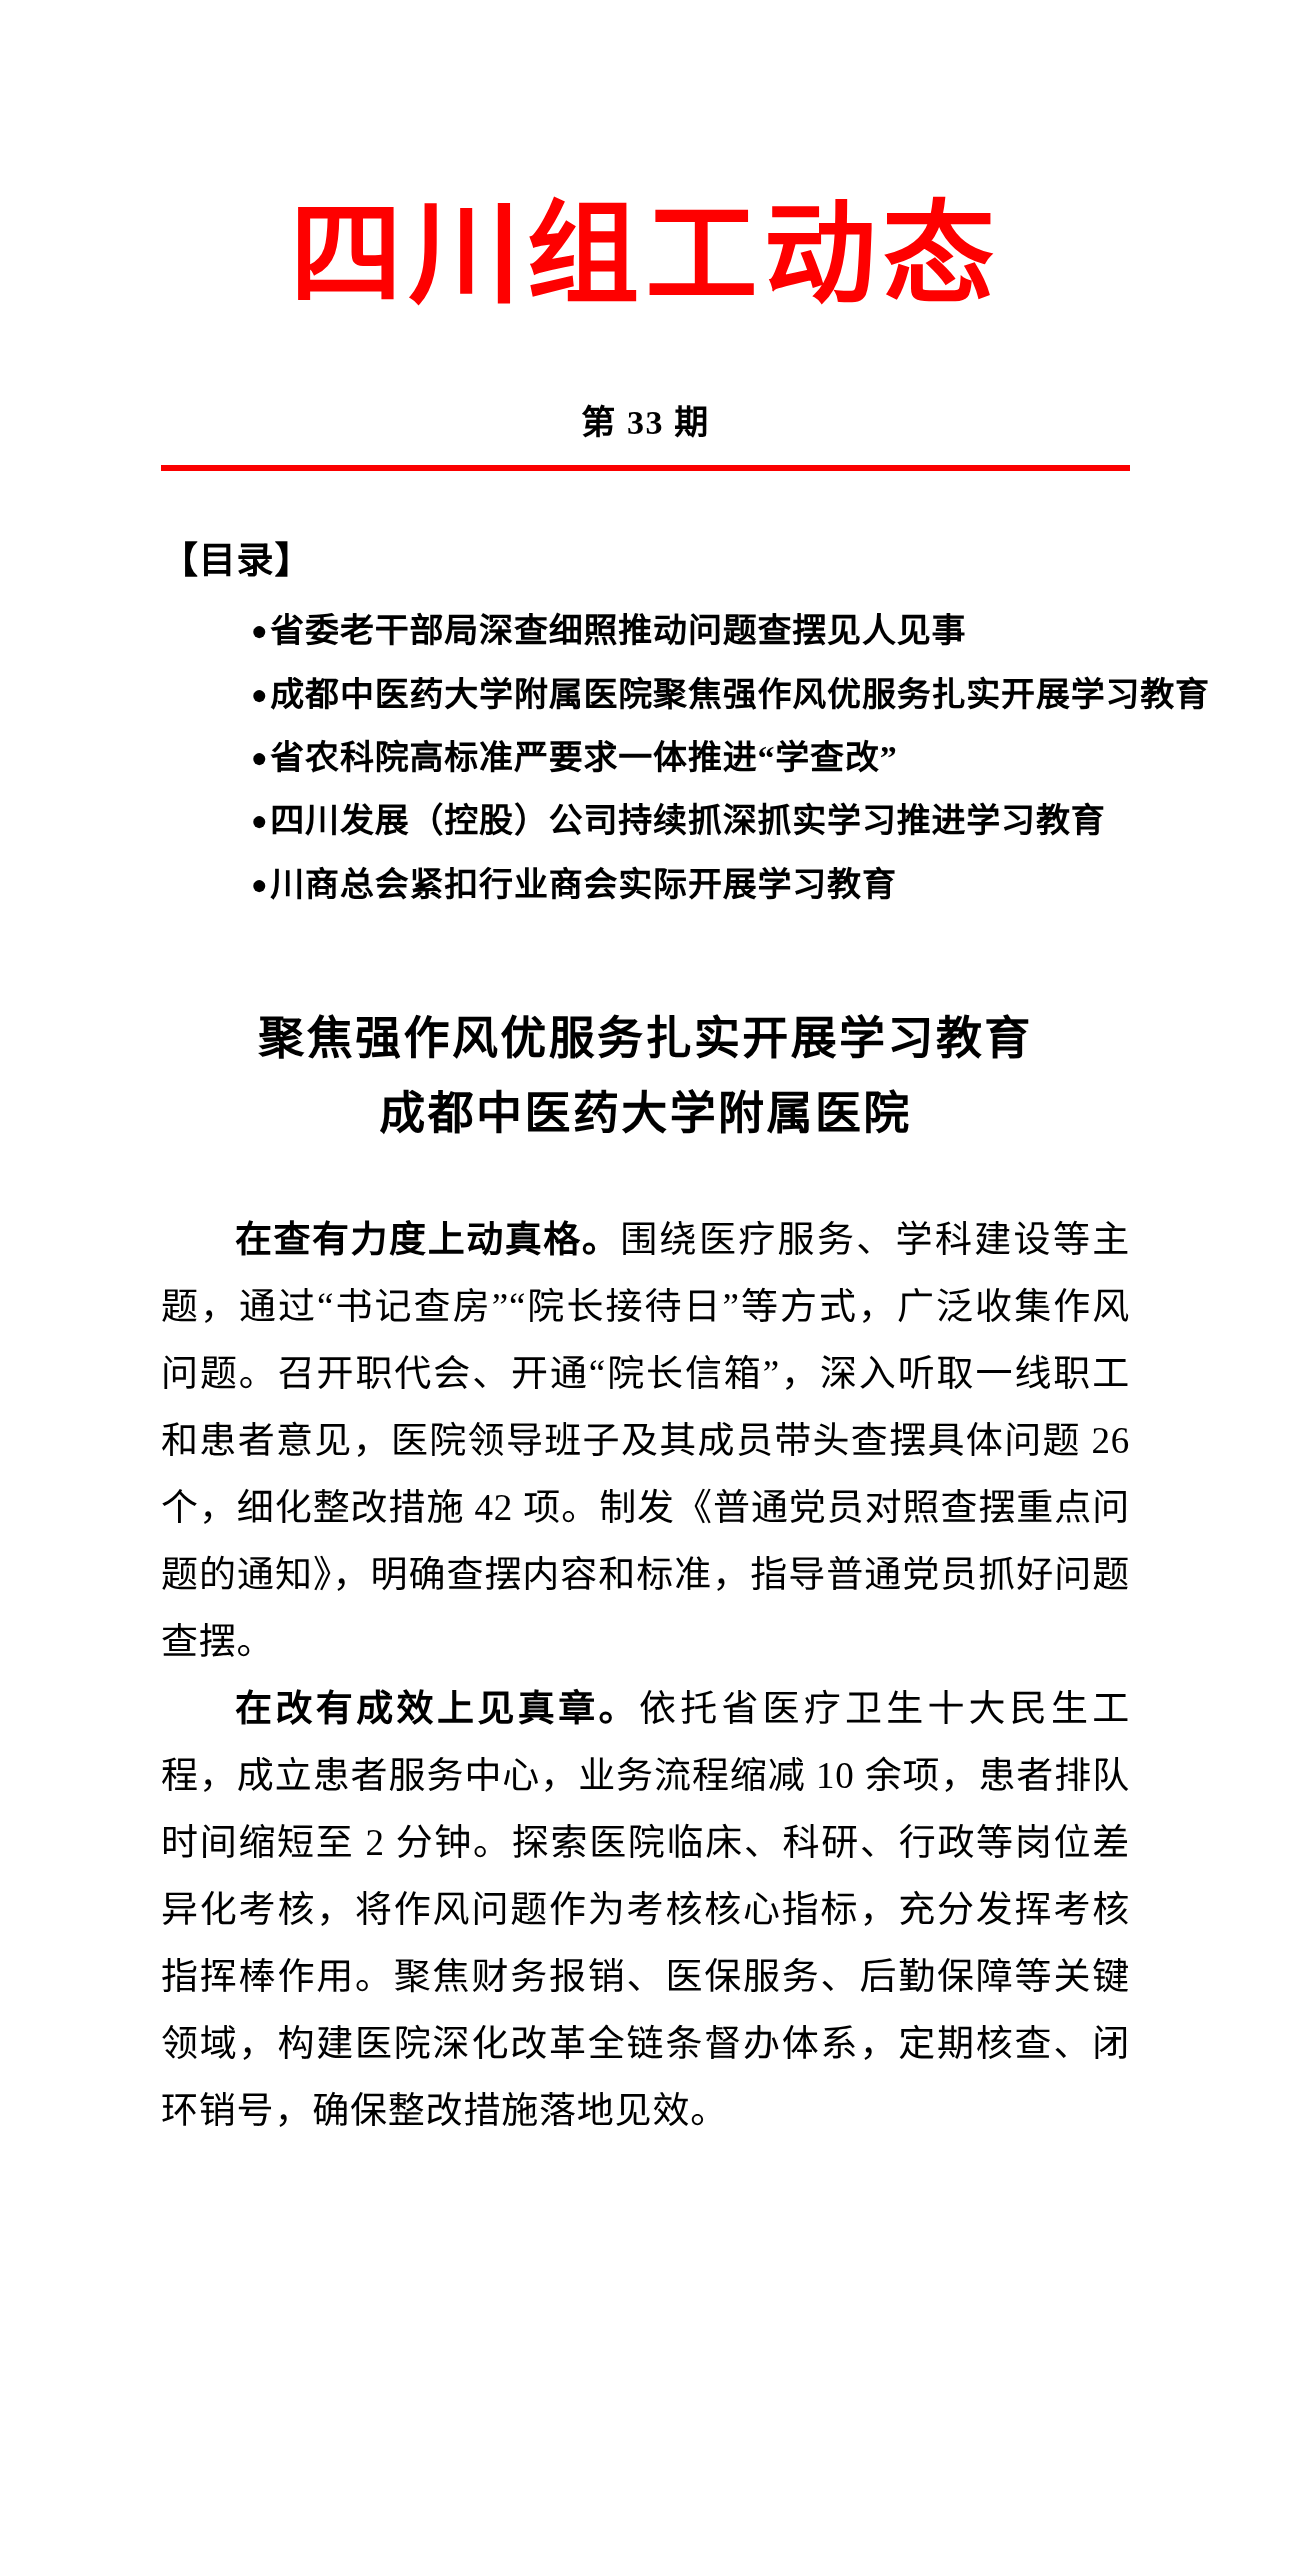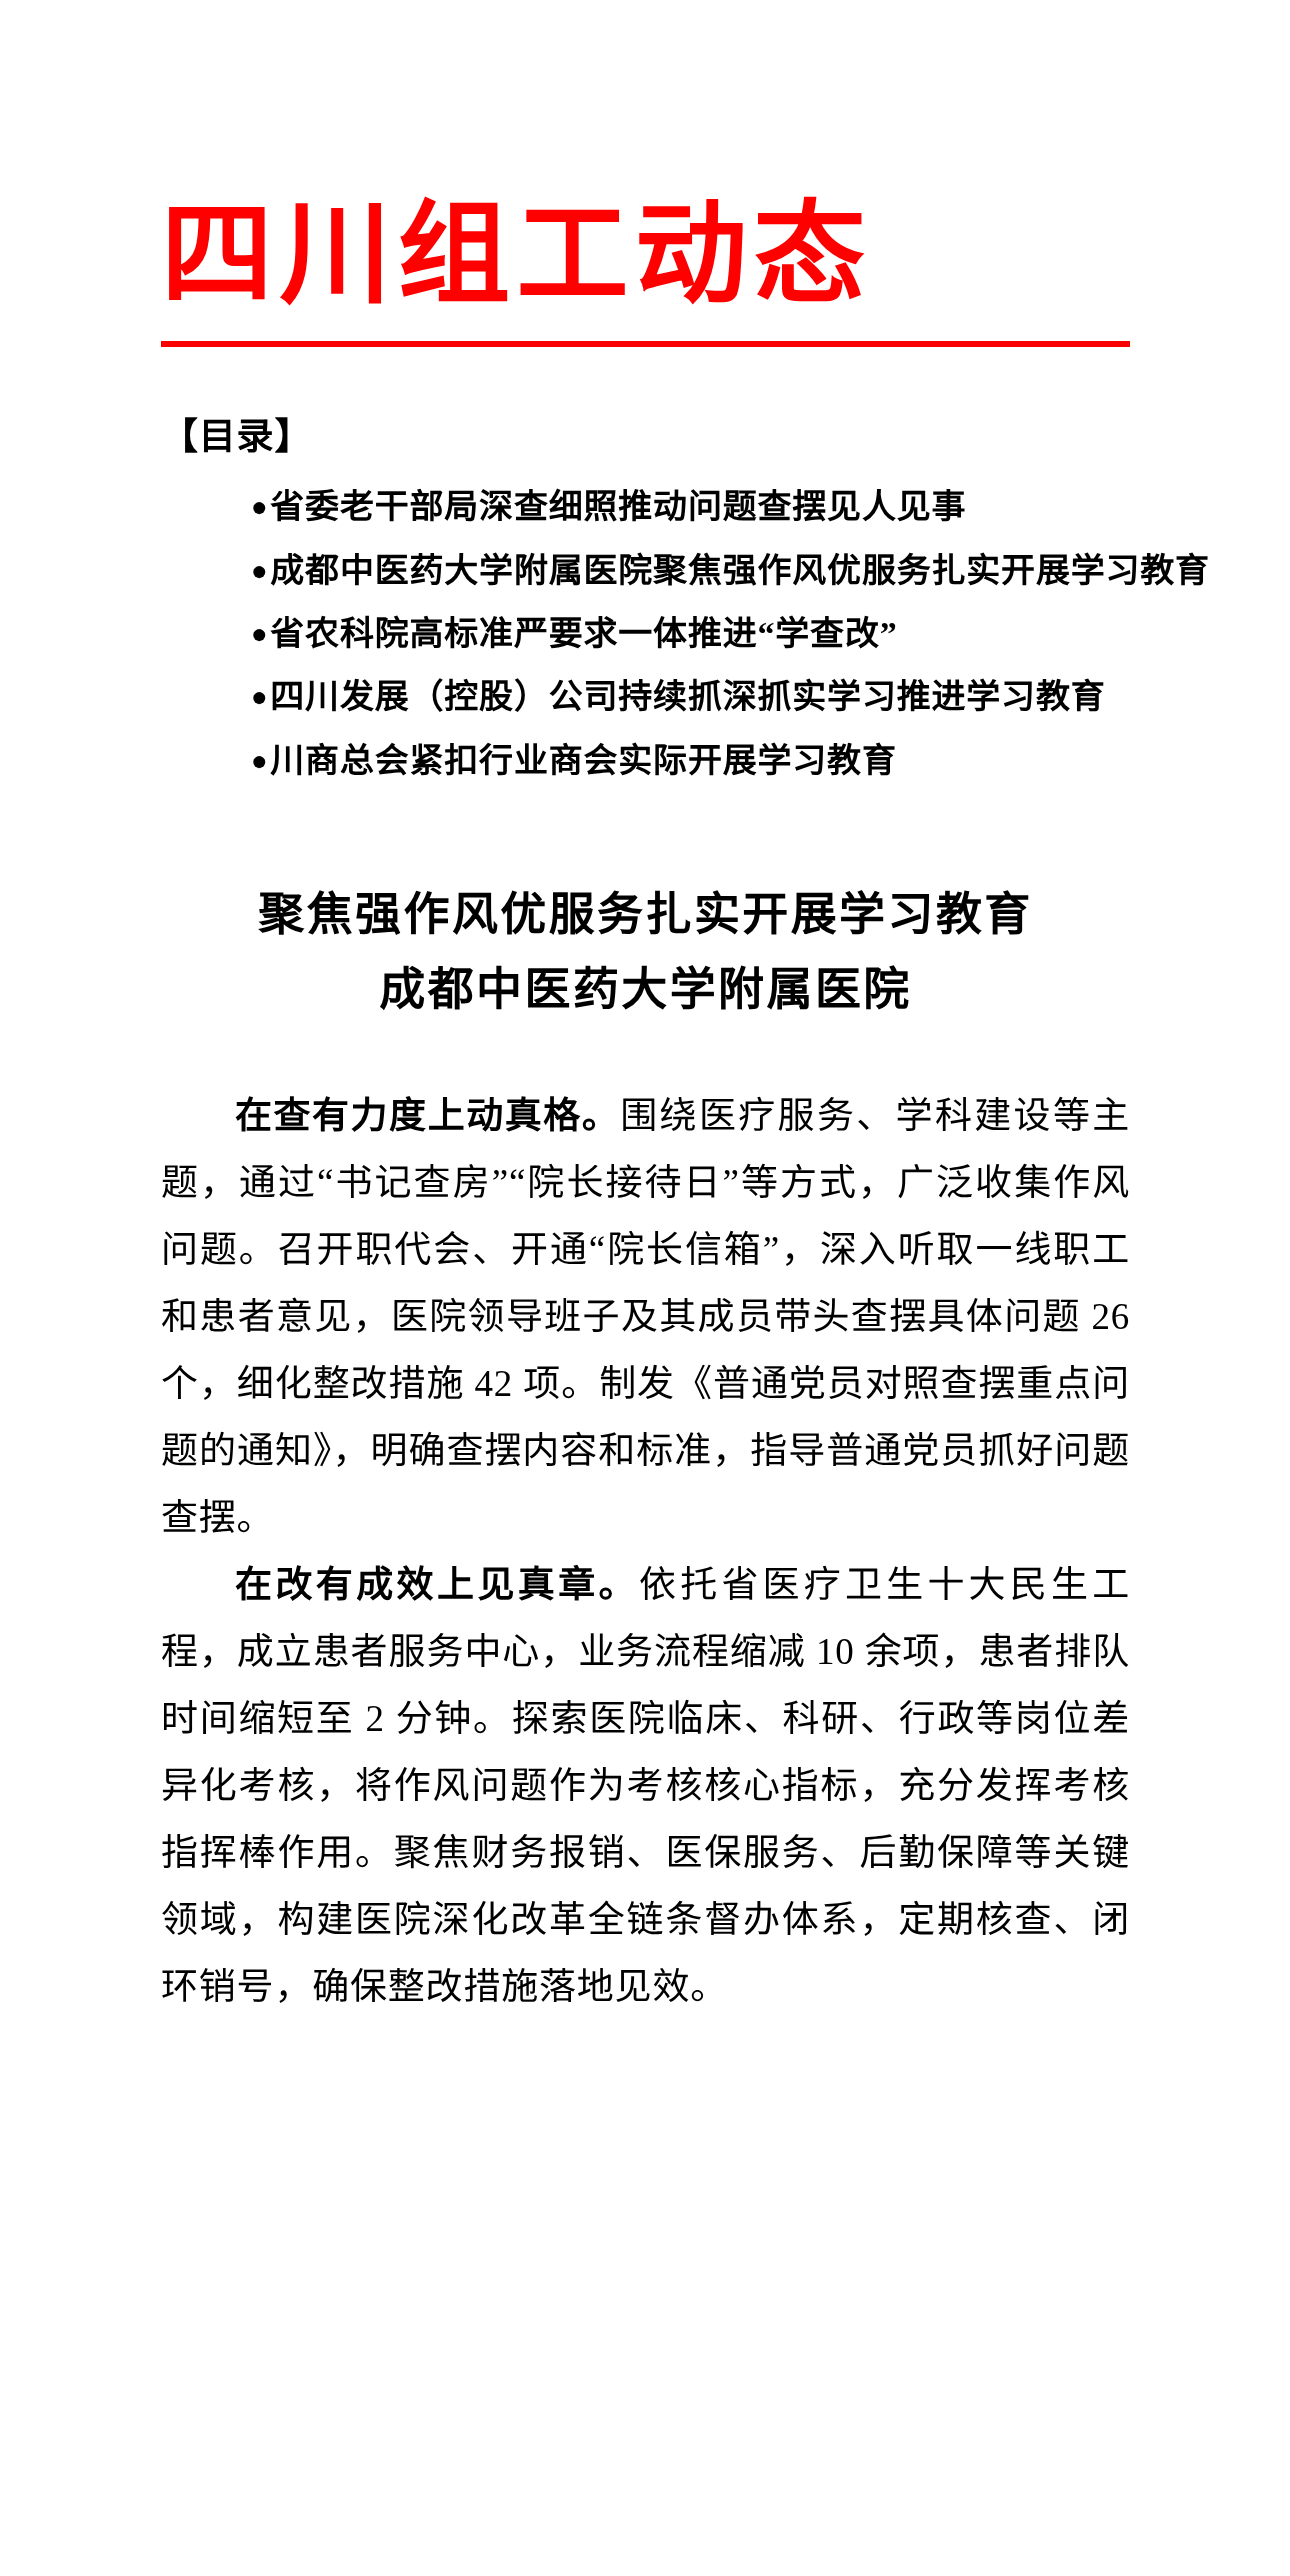--- a/index.html
+++ b/index.html
@@ -13,20 +13,21 @@
     width: 1291px;
     height: 2576px;
     margin: 0 auto;
     background: #ffffff;
     overflow: hidden;
     padding: 0 161px;
   }
   
   .masthead {
     margin-top: 191px;
+    text-align: center;
     font-size: 112px;
     line-height: 1.15;
     font-weight: bold;
     letter-spacing: 6.5px;
     color: #fe0000;
     font-family: "Liberation Serif", "DejaVu Serif", serif;
   }
   .issue-line {
     margin-top: 75px;
     text-align: center;
@@ -106,20 +107,21 @@
     letter-spacing: 0;
   }
 </style>
 </head>
 <body>
 
 <div class="page">
 
   <div class="masthead" style="color: rgb(254, 0, 0);">四川组工动态</div>
 
+  <div class="issue-line">第 33 期</div>
 
 
   <div class="red-rule" style="background: rgb(251, 0, 0);"></div>
 
   <div class="toc-header">【目录】</div>
 
   <ul class="toc-list">
     <li class="toc-item"><span class="toc-bullet">●</span><span>省委老干部局深查细照推动问题查摆见人见事</span></li>
     <li class="toc-item"><span class="toc-bullet">●</span><span>成都中医药大学附属医院聚焦强作风优服务扎实开展学习教育</span></li>
     <li class="toc-item"><span class="toc-bullet">●</span><span>省农科院高标准严要求一体推进“学查改”</span></li>

